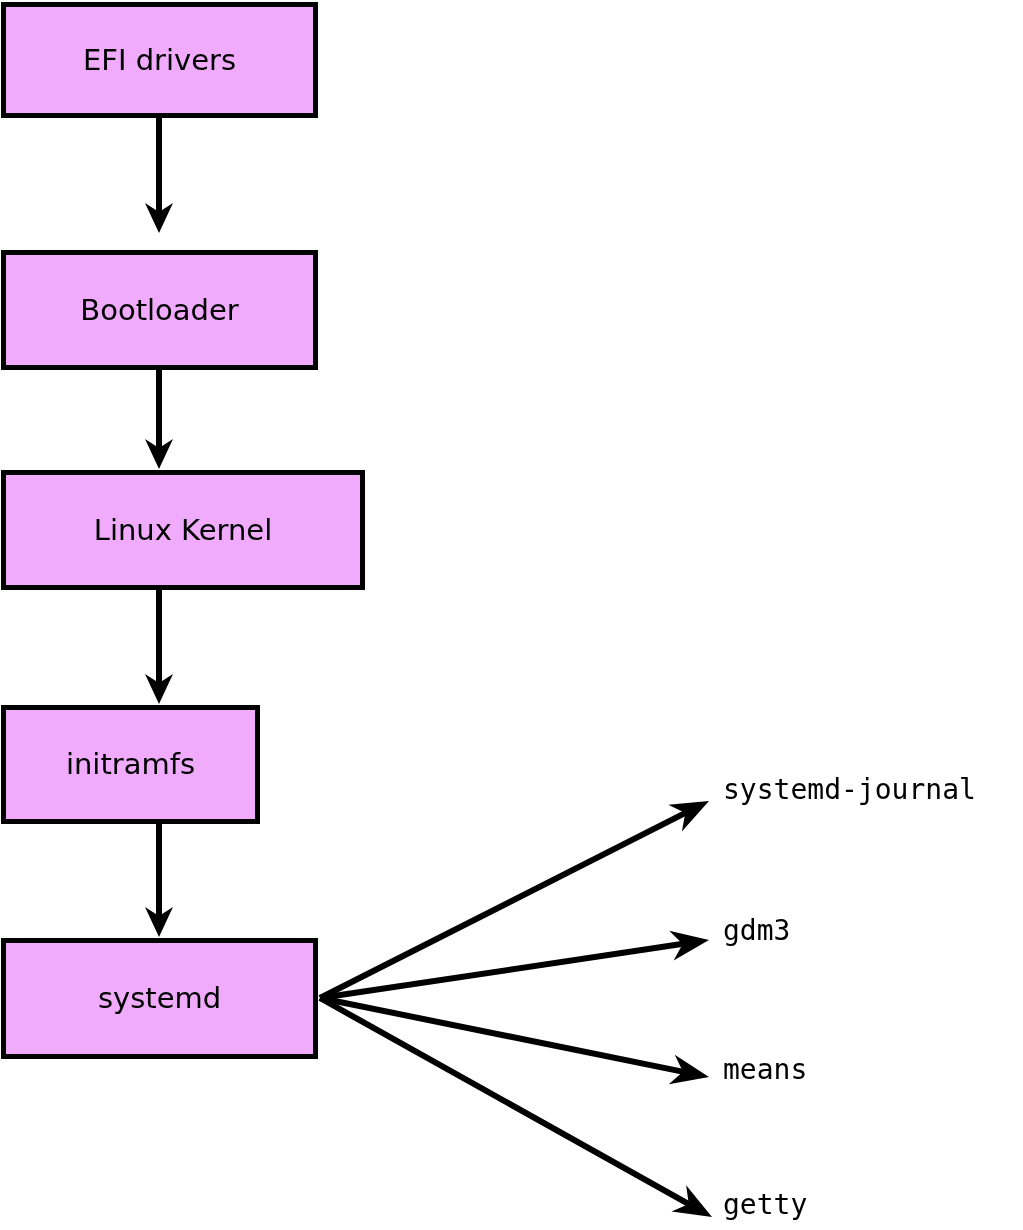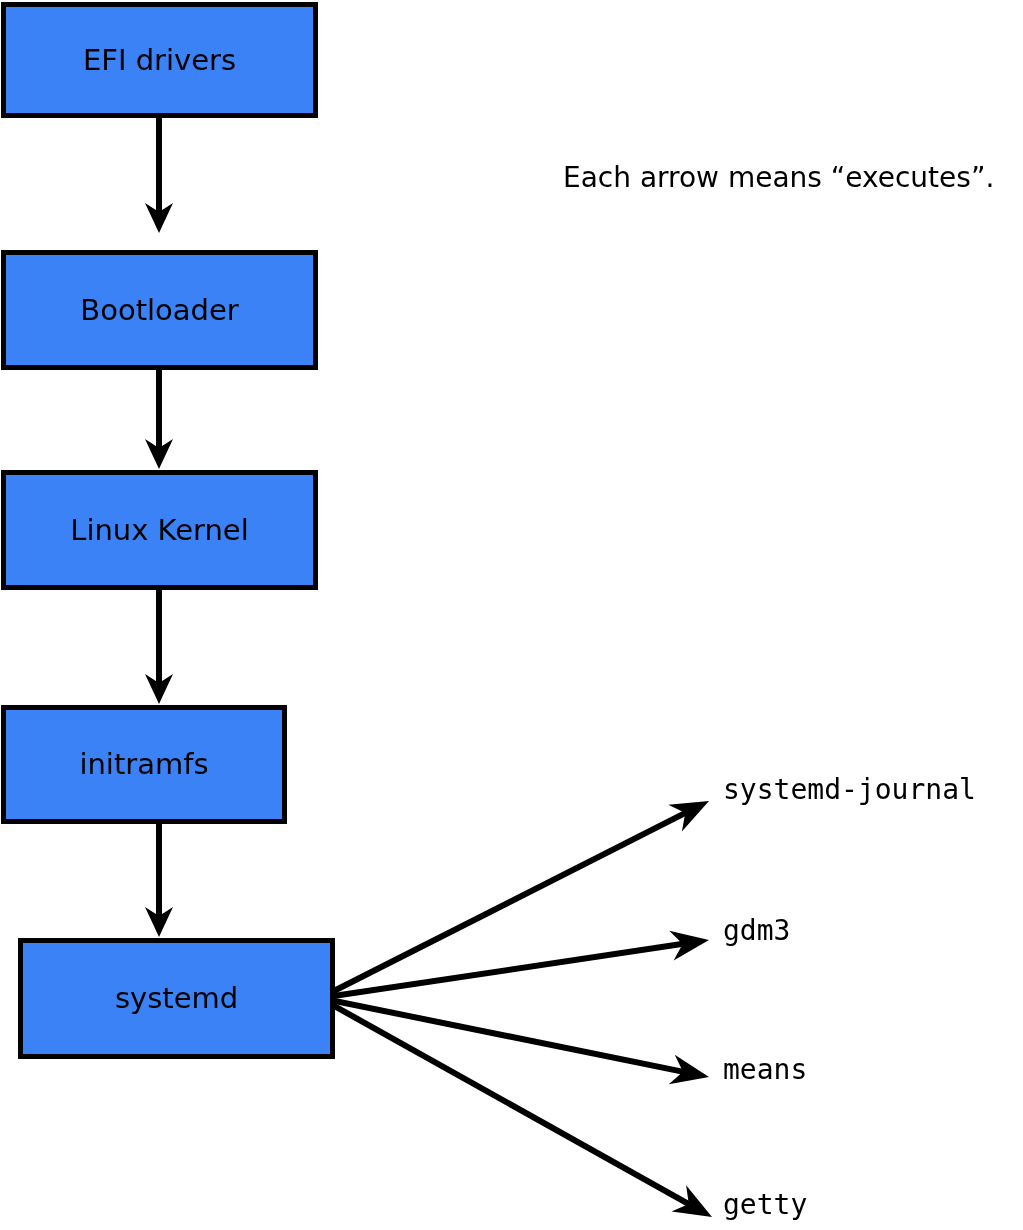--- a/index.html
+++ b/index.html
@@ -16,21 +16,21 @@
     position: relative;
     width: 1023px;
     height: 1230px;
     background: #ffffff;
     overflow: hidden;
   }
   .stage-box {
     position: absolute;
     box-sizing: border-box;
     border: 5px solid #000000;
-    background: #3b82f6;
+    background: #f0abfc;
     display: flex;
     align-items: center;
     justify-content: center;
   }
   .stage-label {
     font-family: "DejaVu Sans", sans-serif;
     font-size: 29px;
     line-height: 1;
     color: #000000;
     white-space: nowrap;
@@ -101,33 +101,32 @@
     </svg>
 
   <div class="stage-box" style="left:1px; top:2px; width:317px; height:116px;">
     <span class="stage-label">EFI drivers</span>
   </div>
 
   <div class="stage-box" style="left:1px; top:250px; width:317px; height:120px;">
     <span class="stage-label">Bootloader</span>
   </div>
 
-  <div class="stage-box" style="left:1px; top:470px; width:317px; height:120px;">
+  <div class="stage-box" style="left:1px; top:470px; width:364px; height:120px;">
     <span class="stage-label">Linux Kernel</span>
   </div>
 
-  <div class="stage-box" style="left:1px; top:705px; width:286px; height:119px;">
+  <div class="stage-box" style="left:1px; top:705px; width:259px; height:119px;">
     <span class="stage-label">initramfs</span>
   </div>
 
-  <div class="stage-box" style="left:1px; top:938px; width:317px; height:121px;margin-left:17px;">
+  <div class="stage-box" style="left:1px; top:938px; width:317px; height:121px;">
     <span class="stage-label">systemd</span>
   </div>
 
-  <div class="legend-note" style="left:563px; top:164px;">Each arrow means “executes”.</div>
 
   <div class="service-label" style="left:723px; top:776px;">systemd-journal</div>
 
   <div class="service-label" style="left:723px; top:917px;">gdm3</div>
 
   <div class="service-label" style="left:723px; top:1056px;">means</div>
 
   <div class="service-label" style="left:723px; top:1191px;">getty</div>
 
 </div>

